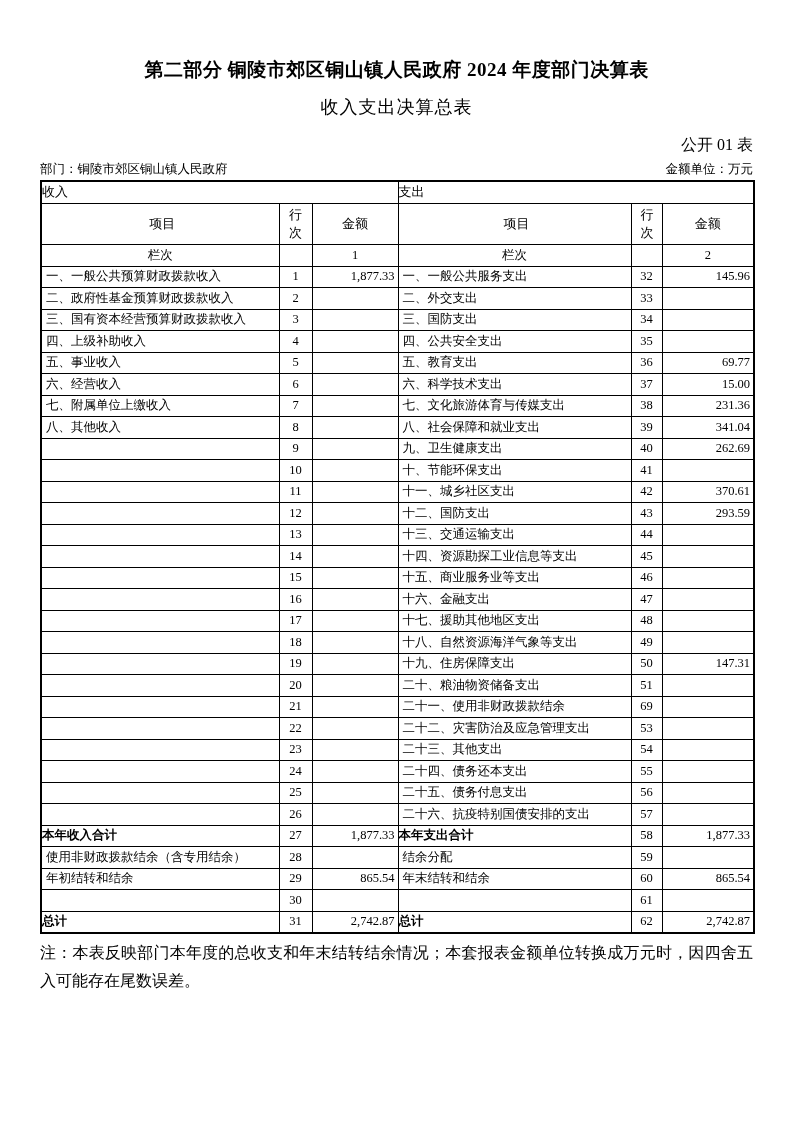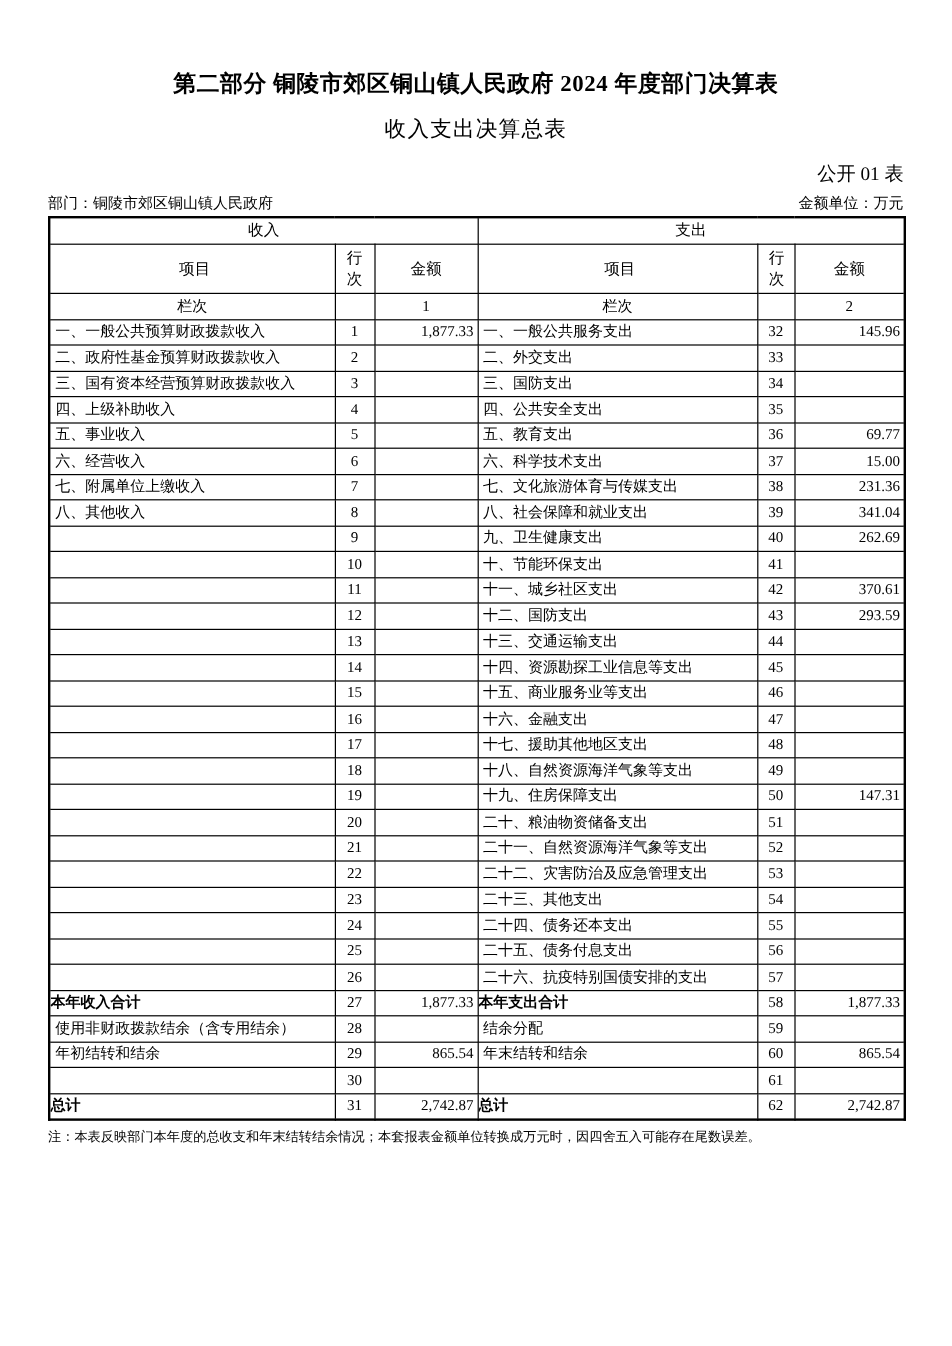--- a/index.html
+++ b/index.html
@@ -42,36 +42,36 @@
     border-collapse: collapse;
     table-layout: fixed;
     border: 2px solid #000;
   }
   table.budget th, table.budget td {
     border: 1px solid #000;
     font-weight: normal;
     font-size: 12.5px;
     overflow: hidden;
   }
-  tr.sec-row th { height: 22px; text-align: center; font-size: 13px; }
+  tr.sec-row th { height: 22px; text-align: left; font-size: 13px; }
   tr.colhead-row th { height: 41px; text-align: center; font-size: 13px; }
   tr.colhead-row th.lineno-head {
     word-break: break-all;
     line-height: 1.35;
     padding: 0 9px;
   }
   tr.lanci-row th { height: 22px; text-align: center; }
   tbody td { height: 21.5px; }
   td.c-label, th.c-label { text-align: left; padding-left: 4px; }
   td.c-label.emph { text-align: left; font-weight: bold; padding-left: 0; }
   td.c-line { text-align: center; }
   td.c-amt { text-align: right; padding-right: 3px; font-size: 10.5px; }
   .footnote {
     margin-top: 5px;
-    font-size: 11px;
+    font-size: 16px;
     line-height: 1.75;
     text-align: justify;
   }
 </style>
 </head>
 <body>
 
 <div class="page">
   <div class="title">第二部分 铜陵市郊区铜山镇人民政府 2024 年度部门决算表</div>
   <div class="subtitle">收入支出决算总表</div>
@@ -270,22 +270,22 @@
           <td class="c-line">20</td>
           <td class="c-amt"></td>
           <td class="c-label">二十、粮油物资储备支出</td>
           <td class="c-line">51</td>
           <td class="c-amt"></td>
         </tr>
         <tr>
           <td class="c-label"></td>
           <td class="c-line">21</td>
           <td class="c-amt"></td>
-          <td class="c-label">二十一、自然资源海洋气象等支出</td>
-          <td class="c-line">52</td>
+          <td class="c-label">二十一、使用非财政拨款结余</td>
+          <td class="c-line">69</td>
           <td class="c-amt"></td>
         </tr>
         <tr>
           <td class="c-label"></td>
           <td class="c-line">22</td>
           <td class="c-amt"></td>
           <td class="c-label">二十二、灾害防治及应急管理支出</td>
           <td class="c-line">53</td>
           <td class="c-amt"></td>
         </tr>

